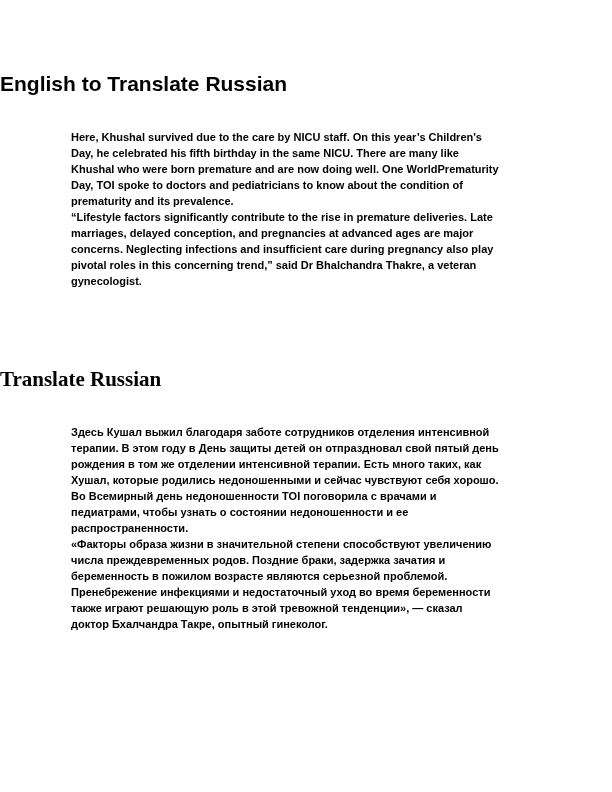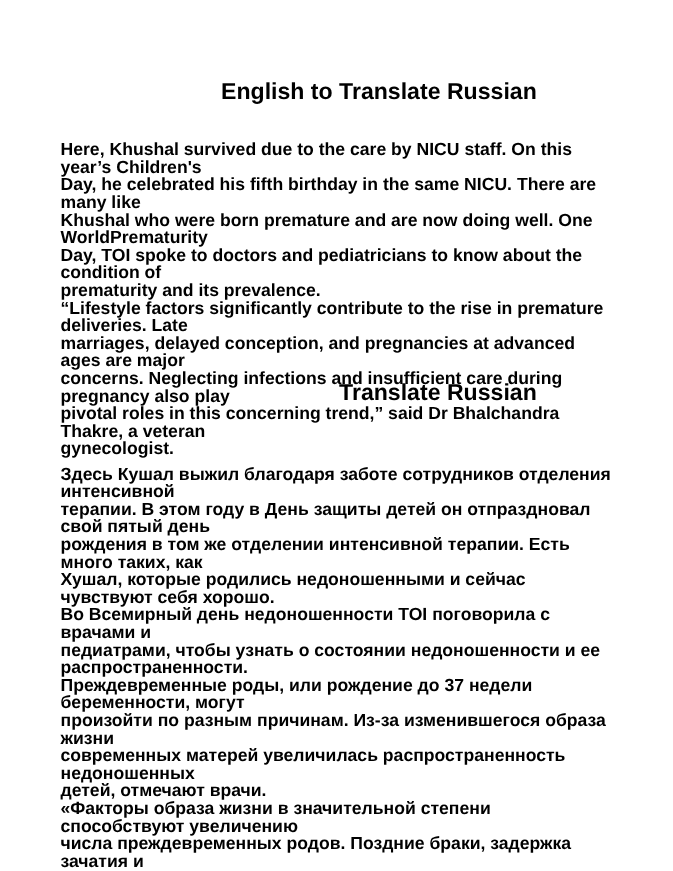--- a/index.html
+++ b/index.html
@@ -14,35 +14,35 @@
     background: #ffffff;
     overflow: hidden;
     font-family: "Liberation Sans", sans-serif;
     color: #000000;
   }
   .doc-heading {
     position: absolute;
     left: 0;
     width: 488px;
     margin: 0;
-    text-align: right;
+    text-align: left;
     font-family: "Liberation Sans", sans-serif;
     font-size: 21px;
     line-height: 26px;
     font-weight: bold;
     color: #000000;
   }
   .heading-english { top: 71px; }
-  .heading-russian { top: 345px; }
+  .heading-russian { top: 366px; font-family: Liberation Serif, serif; }
   .text-block {
     position: absolute;
-    left: 55px;
+    left: 71px;
     width: 505px;
     font-family: "Liberation Sans", sans-serif;
-    font-size: 16px;
+    font-size: 11px;
     line-height: 16px;
     font-weight: bold;
     color: #000000;
   }
   .english-block { top: 129px; }
   .russian-block { top: 424px; }
   .text-block p {
     margin: 0;
     padding: 0;
     white-space: pre-line;
@@ -71,24 +71,20 @@
   <h2 class="doc-heading heading-russian">Translate Russian</h2>
 
   <div class="text-block russian-block">
     <p>Здесь Кушал выжил благодаря заботе сотрудников отделения интенсивной
 терапии. В этом году в День защиты детей он отпраздновал свой пятый день
 рождения в том же отделении интенсивной терапии. Есть много таких, как
 Хушал, которые родились недоношенными и сейчас чувствуют себя хорошо.
 Во Всемирный день недоношенности TOI поговорила с врачами и
 педиатрами, чтобы узнать о состоянии недоношенности и ее
 распространенности.</p>
-    <p>Преждевременные роды, или рождение до 37 недели беременности, могут
-произойти по разным причинам. Из-за изменившегося образа жизни
-современных матерей увеличилась распространенность недоношенных
-детей, отмечают врачи.</p>
     <p>«Факторы образа жизни в значительной степени способствуют увеличению
 числа преждевременных родов. Поздние браки, задержка зачатия и
 беременность в пожилом возрасте являются серьезной проблемой.
 Пренебрежение инфекциями и недостаточный уход во время беременности
 также играют решающую роль в этой тревожной тенденции», — сказал
 доктор Бхалчандра Такре, опытный гинеколог.</p>
   </div>
 
 </div>
 

